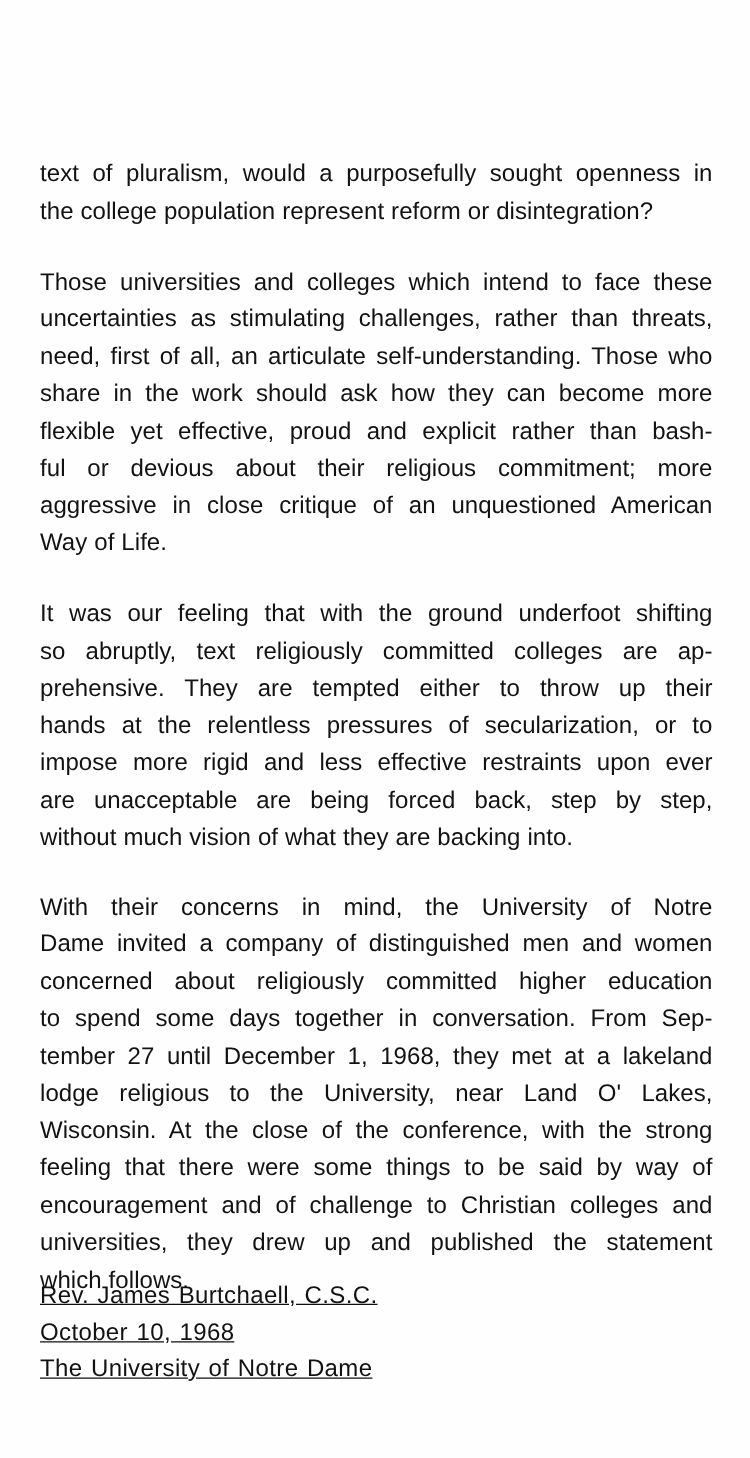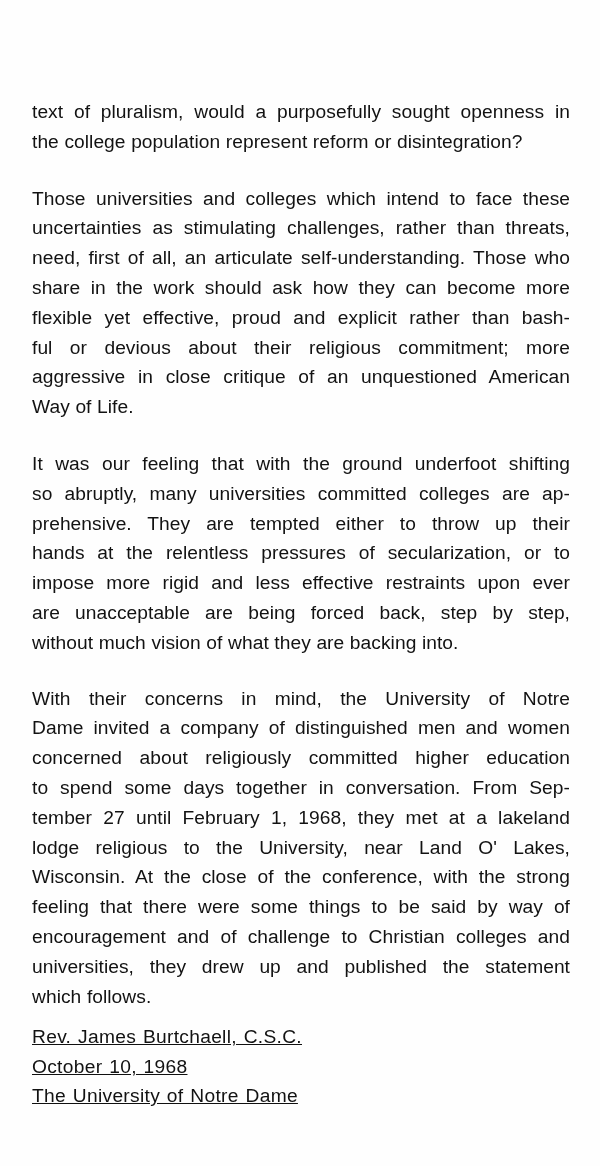--- a/index.html
+++ b/index.html
@@ -47,21 +47,21 @@
     text-align: justify;
     text-align-last: justify;
     white-space: pre;
   }
   
   .ln.last {
     text-align: left;
     text-align-last: left;
   }
 
-  .para.p1 { margin-bottom: 27px; }
+  .para.p1 { margin-bottom: 27px; margin-top: 28px; }
   .para.p2 { margin-bottom: 27px; }
   .para.p3 { }
   .para.p4 { margin-bottom: 0; }
 
   .signature-block {
     position: absolute;
     left: 32px;
     top: 1022px;
     width: 420px;
     text-decoration: underline;
@@ -94,34 +94,34 @@
       <span class="ln">need, first of all, an articulate self-understanding. Those who</span>
       <span class="ln">share in the work should ask how they can become more</span>
       <span class="ln">flexible yet effective, proud and explicit rather than bash-</span>
       <span class="ln">ful or devious about their religious commitment; more</span>
       <span class="ln">aggressive in close critique of an unquestioned American</span>
       <span class="ln last">Way of Life.</span>
     </p>
 
     <p class="para p3">
       <span class="ln">It was our feeling that with the ground underfoot shifting</span>
-      <span class="ln">so abruptly, many universities committed colleges are ap-</span>
+      <span class="ln">so abruptly, text religiously committed colleges are ap-</span>
       <span class="ln">prehensive. They are tempted either to throw up their</span>
       <span class="ln">hands at the relentless pressures of secularization, or to</span>
       <span class="ln">impose more rigid and less effective restraints upon ever</span>
       <span class="ln">are unacceptable are being forced back, step by step,</span>
       <span class="ln last">without much vision of what they are backing into.</span>
     </p>
 
     <p class="para p4">
       <span class="ln">With their concerns in mind, the University of Notre</span>
       <span class="ln">Dame invited a company of distinguished men and women</span>
       <span class="ln">concerned about religiously committed higher education</span>
       <span class="ln">to spend some days together in conversation. From Sep-</span>
-      <span class="ln">tember 27 until February 1, 1968, they met at a lakeland</span>
+      <span class="ln">tember 27 until December 1, 1968, they met at a lakeland</span>
       <span class="ln">lodge religious to the University, near Land O' Lakes,</span>
       <span class="ln">Wisconsin. At the close of the conference, with the strong</span>
       <span class="ln">feeling that there were some things to be said by way of</span>
       <span class="ln">encouragement and of challenge to Christian colleges and</span>
       <span class="ln">universities, they drew up and published the statement</span>
       <span class="ln last">which follows.</span>
     </p>
 
   </div>
 

